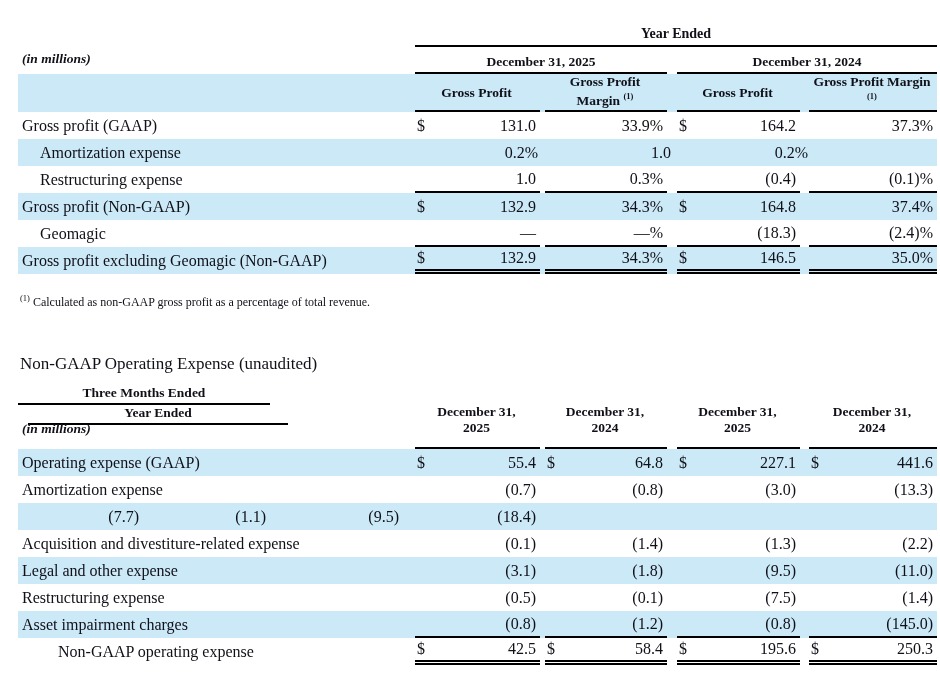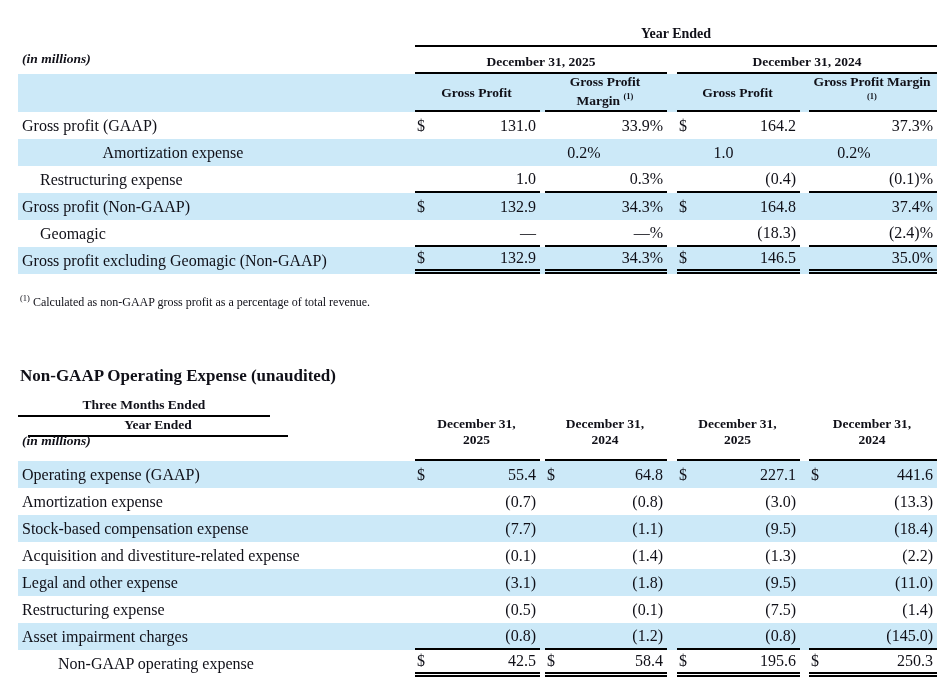--- a/index.html
+++ b/index.html
@@ -15,21 +15,21 @@
   .trow { display:flex; align-items:stretch; min-height:27px; }
   .lbl  { width:397px; display:flex; align-items:center; font-size:16px; padding-left:4px; }
   .lbl.ind1 { padding-left:22px; }
   .lbl.ind2 { padding-left:40px; }
   .cell { display:flex; align-items:center; padding:0 4px 0 2px; font-size:16px; }
   .c1 { width:125px; }
   .c2 { width:122px; margin-left:5px; }
   .c3 { width:123px; margin-left:10px; }
   .c4 { width:128px; margin-left:9px; }
   .v { margin-left:auto; }
-  .shade { background:var(--hl);justify-content:center; }
+  .shade { background:var(--hl); }
   .ul  .cell { border-bottom:2px solid var(--line); }
   .dul .cell { border-bottom:5px double var(--line); }
 
   
   .h1 { height:31px; }
   .spanall {
     width:522px; display:flex; align-items:flex-end; justify-content:center;
     border-bottom:2px solid var(--line); font-weight:700; font-size:14px; padding-bottom:3px;
   }
   .h2 { height:23px; }
@@ -51,21 +51,21 @@
   
   .h2b { height:37px; }
   .dc {
     display:flex; flex-direction:column; justify-content:flex-end; align-items:center;
     border-bottom:2px solid var(--line); font-weight:700; font-size:13.5px;
     line-height:1.2; padding-bottom:11px; text-align:center;
   }
 
   .footnote { margin:19px 0 0 2px; font-size:12px; }
   .footnote sup { font-size:8.5px; }
-  .sec-title { margin:56px 0 0 2px; font-size:17px; font-weight:700; }
+  .sec-title { margin:44px 0 0 2px; font-size:17px; font-weight:400; }
   .t2 { margin-top:11px; }
   .t2 .h1b { height:19px;flex-direction:column; }
 </style>
 </head>
 <body>
 
 <div class="doc">
 
   <section>
 
@@ -270,21 +270,20 @@
         </div>
       <div class="cell c3">
           <span class="v">(3.0)</span>
         </div>
       <div class="cell c4">
           <span class="v">(13.3)</span>
         </div>
     </div>
 
     <div class="trow shade">
-      <div class="lbl">Stock-based compensation expense</div>
       <div class="cell c1">
           <span class="v">(7.7)</span>
         </div>
       <div class="cell c2">
           <span class="v">(1.1)</span>
         </div>
       <div class="cell c3">
           <span class="v">(9.5)</span>
         </div>
       <div class="cell c4">

